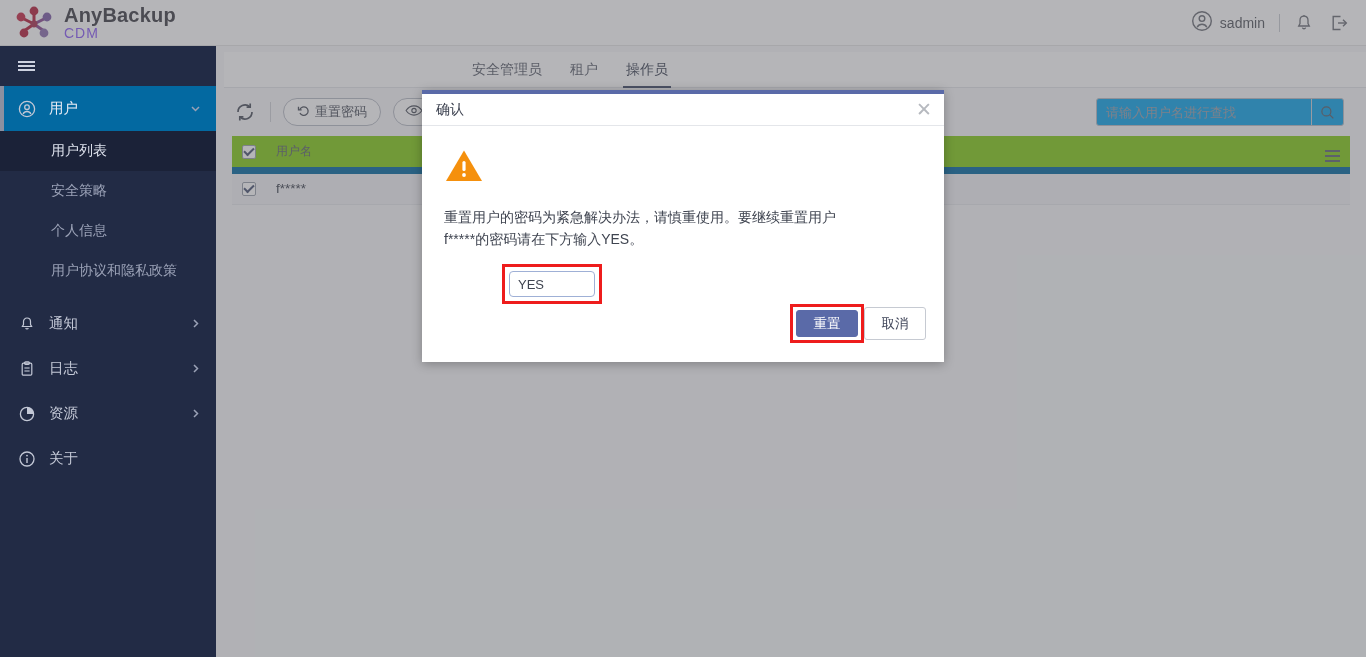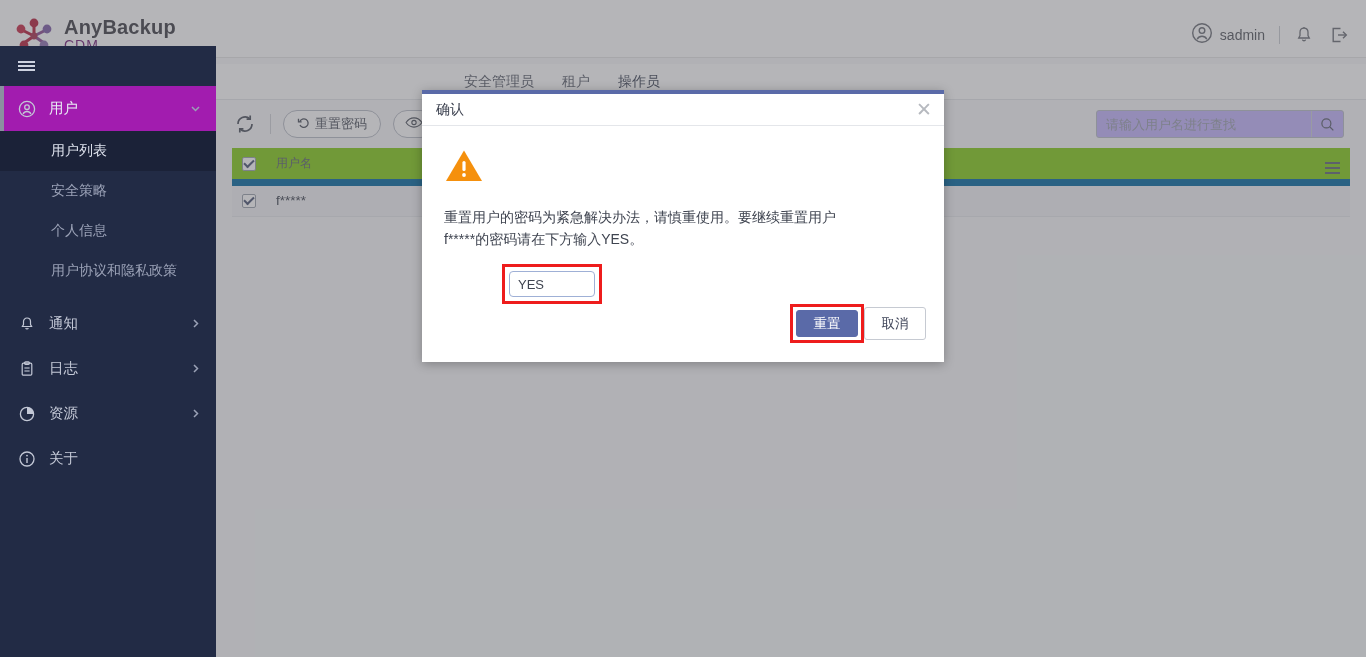--- a/index.html
+++ b/index.html
@@ -12,88 +12,88 @@
   #app { position: relative; width: 1366px; height: 657px; }
 
   
   .app-base { position: absolute; inset: 0; display: flex; flex-direction: column; }
 
   
   .topbar {
     height: 46px; background: #ffffff; flex: 0 0 46px;
     display: flex; align-items: center; justify-content: space-between;
     border-bottom: 1px solid #e6e6e6;
-    margin-top: 12px;
   }
   .brand { display: flex; align-items: center; gap: 10px; padding-left: 14px; }
   .brand-logo { width: 40px; height: 38px; position: relative; }
   .brand-text { line-height: 1.05; }
   .brand-name { font-size: 20px; font-weight: bold; color: #3e3e46; letter-spacing: .2px; }
-  .brand-sub { font-size: 14px; color: #701a75; letter-spacing: 1px; }
+  .brand-sub { font-size: 14px; color: #8b5cf6; letter-spacing: 1px; }
 
   .topright { display: flex; align-items: center; gap: 14px; padding-right: 16px; color: #5d6068; }
   .user-chip { display: flex; align-items: center; gap: 7px; font-size: 14px; color: #55585f; }
   .vdiv { width: 1px; height: 18px; background: #c9ccd2; }
   .icon-btn { display: flex; align-items: center; justify-content: center; cursor: pointer; }
 
   
   .body-row { display: flex; flex: 1 1 auto; min-height: 0; }
 
   
   .sidebar {
     width: 216px; flex: 0 0 216px; background: #222b45; color: #b9bfd0;
     display: flex; flex-direction: column; padding-top: 0;
   }
   .hamburger { height: 40px; display: flex; align-items: center; padding-left: 18px; cursor: pointer; }
   .hamburger span { display: block; width: 17px; height: 2px; background: #cdd2e0; margin: 2px 0; }
   .nav-item {
     height: 45px; display: flex; align-items: center; gap: 13px;
     padding: 0 14px 0 18px; font-size: 14.5px; color: #c3c8d6; cursor: pointer; position: relative;
   }
-  .nav-item.active-parent { background: #a21caf; color: #e8ebf4; }
+  .nav-item.active-parent { background: #0369a1; color: #e8ebf4; }
   .nav-item.active-parent::before {
     content: ""; position: absolute; left: 0; top: 0; bottom: 0; width: 4px; background: #8b90a0;
   }
   .nav-ico { width: 18px; height: 18px; display: flex; align-items: center; justify-content: center; flex: 0 0 18px; }
   .nav-label { flex: 1 1 auto; }
   .chev { color: #9aa1b6; font-size: 12px; display: flex; align-items: center; }
   .subnav { background: #222b45; }
   .sub-item {
     height: 40px; display: flex; align-items: center; padding-left: 51px;
     font-size: 14px; color: #9ba2b7; cursor: pointer;
   }
   .sub-item.selected { background: #1b2238; color: #dfe3ee; }
 
   
   .content { flex: 1 1 auto; background: #f7f8fa; display: flex; flex-direction: column; min-width: 0; }
   .tabs {
     height: 36px; background: #fff; display: flex; align-items: flex-end; gap: 28px;
     padding: 0 0 0 248px; border-bottom: 1px solid #e3e5e9;
     margin-top: 6px;
+    margin-left: 8px;
   }
   .tab { font-size: 14px; color: #5a5f6b; padding-bottom: 8px; cursor: pointer; position: relative; }
   .tab.active { color: #3c4354; }
   .tab.active::after {
     content: ""; position: absolute; left: -3px; right: -3px; bottom: -1px; height: 2px; background: #3f4a66;
   }
 
   .toolbar {
     height: 48px; display: flex; align-items: center; gap: 12px; padding: 0 22px 0 16px;
     background: #f7f8fa;
   }
   .tb-refresh { width: 26px; height: 26px; cursor: pointer; display:flex; align-items:center; justify-content:center;}
   .tb-sep { width: 1px; height: 20px; background: #cfd2d8; }
   .pill {
     height: 28px; border: 1px solid #b9bdc6; border-radius: 14px; background: #fff;
     display: flex; align-items: center; gap: 5px; padding: 0 13px; font-size: 13px; color: #4c515c; cursor: pointer;
   }
   .pill.icon-only { padding: 0 11px; }
   .spacer { flex: 1 1 auto; }
   .searchbox {
-    height: 28px; border: 1px solid #b9bdc6; border-radius: 3px; background: #c4b5fd;
+    height: 28px; border: 1px solid #b9bdc6; border-radius: 3px; background: #0ea5e9;
     display: flex; align-items: center; width: 248px;
   }
   .searchbox input {
     flex: 1 1 auto; border: 0; outline: 0; height: 100%; padding: 0 9px; font-size: 13px; color: #43485a;
     background: transparent; font-family: inherit;
   }
   .searchbox input::placeholder { color: #9aa0ac; }
   .search-btn {
     width: 32px; height: 100%; border-left: 1px solid #ccd0d7;
     display: flex; align-items: center; justify-content: center; cursor: pointer;

